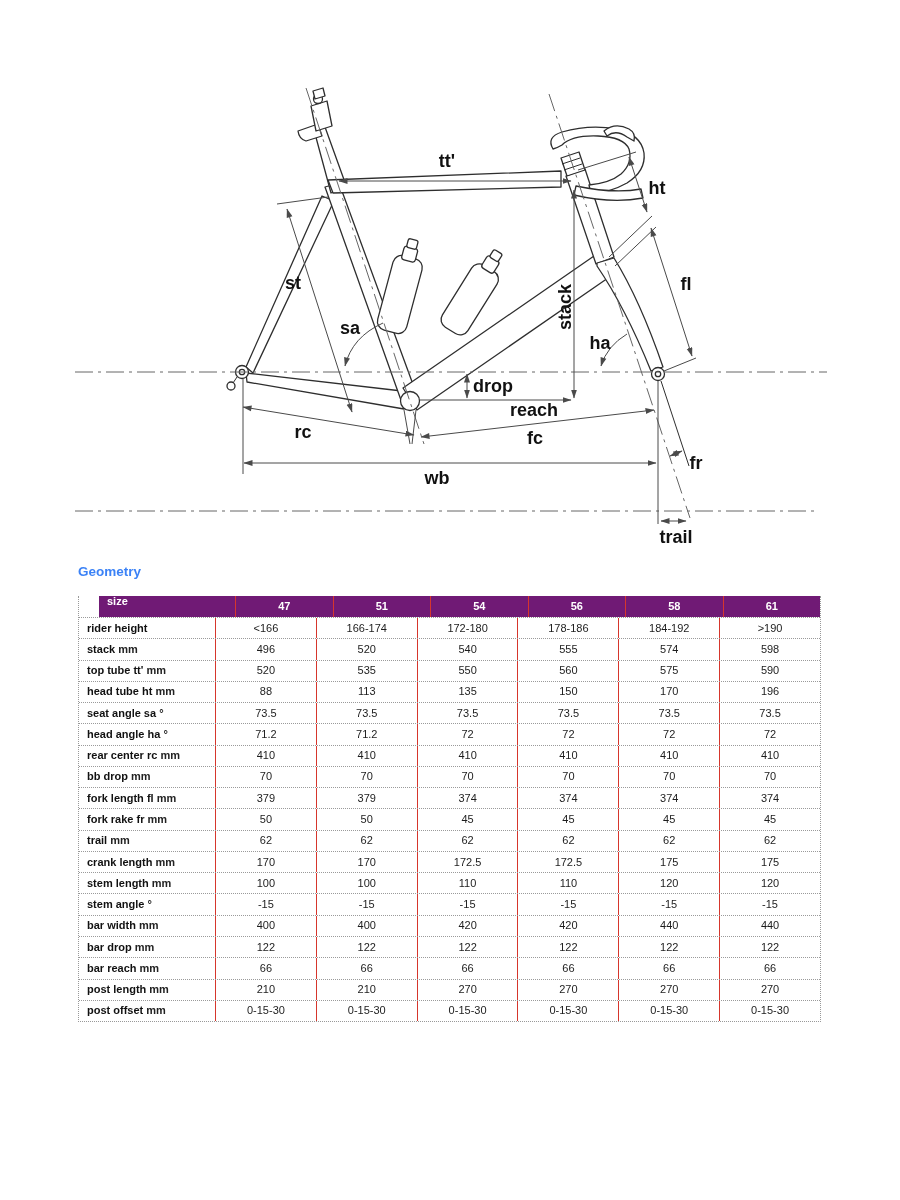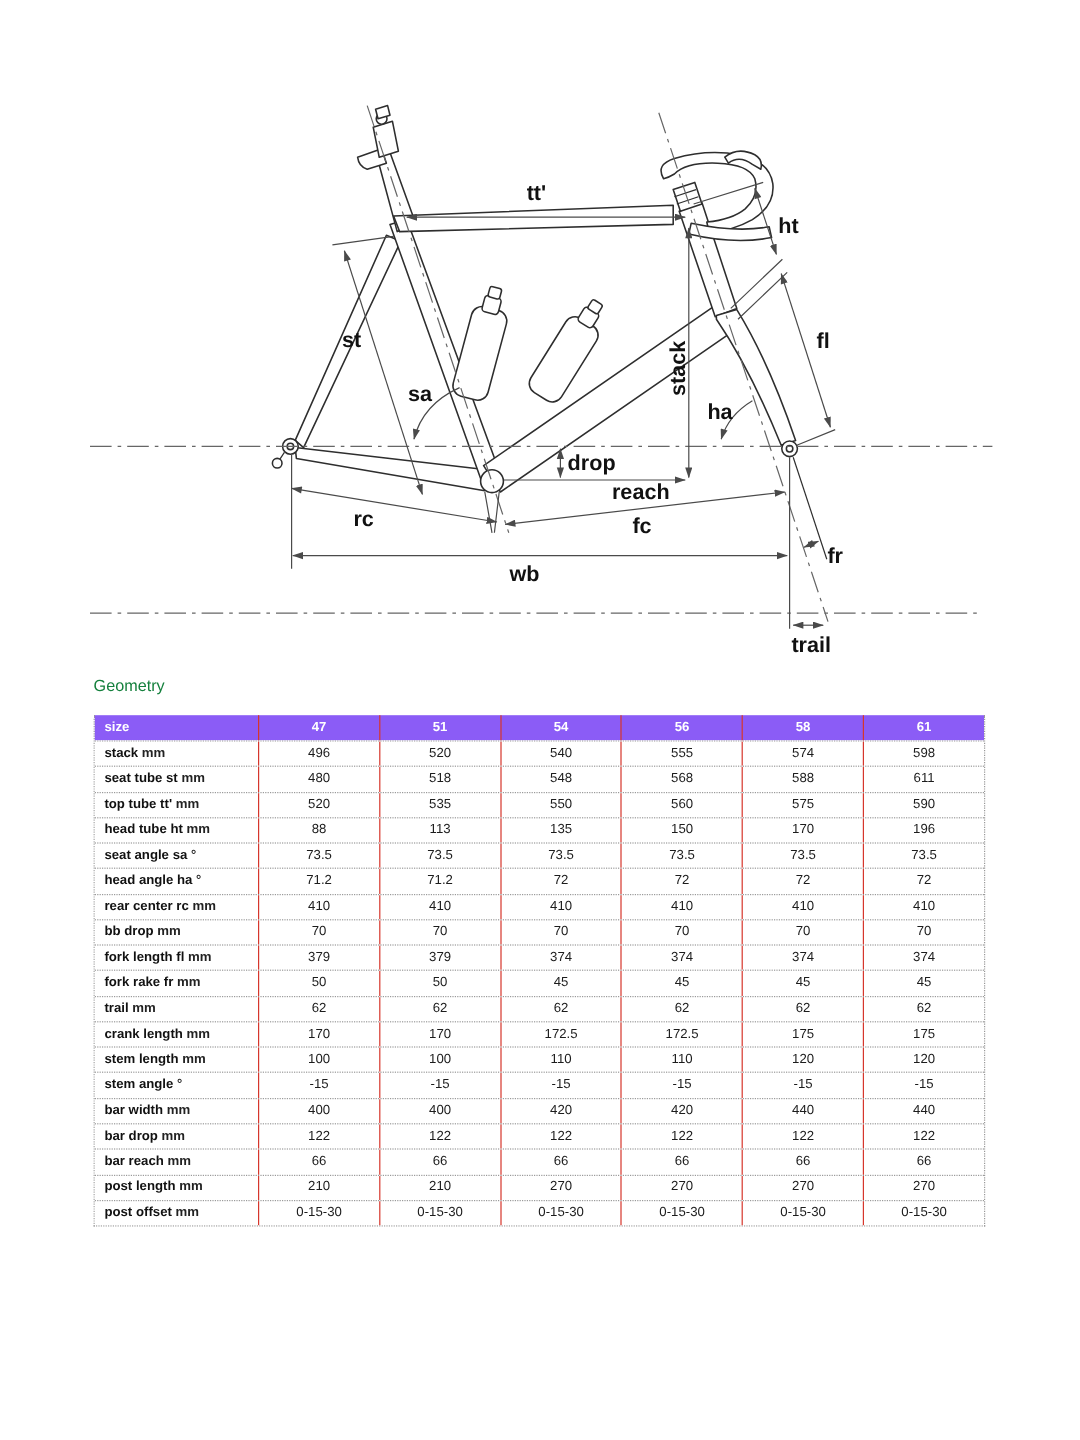--- a/index.html
+++ b/index.html
@@ -1,22 +1,22 @@
 <!DOCTYPE html>
 <html><head>
 <meta charset="utf-8">
 <style>
   html,body{margin:0;padding:0;background:#fff;}
   body{width:900px;height:1200px;font-family:"Liberation Sans",sans-serif;}
   .page{position:relative;width:900px;height:1200px;overflow:hidden;background:#fff;}
   .diagram{position:absolute;top:0;left:0;}
-  .geo-title{position:absolute;left:78px;top:564px;font-size:13.5px;font-weight:normal;color:#15803d;}
+  .geo-title{position:absolute;left:78px;top:564px;font-size:13.5px;font-weight:bold;color:#3b82f6;}
   .gtable{position:absolute;left:78px;top:596px;width:743px;box-sizing:border-box;
           border-left:1px dotted #999;border-right:1px dotted #999;border-bottom:1px dotted #999;}
-  .thead{display:flex;background:#8b5cf6;height:21px;align-items:center;}
+  .thead{display:flex;background:#701a75;height:21px;align-items:flex-start;margin-left:20px;}
   .thead .cell{color:#fff;font-weight:bold;}
   .trow{display:flex;height:20.28px;align-items:center;border-top:1px dotted #9a9a9a;background:#fff;}
   .cell{box-sizing:border-box;font-size:11px;line-height:1;}
   .label-cell{width:136px;padding-left:8px;color:#111;white-space:nowrap;}
   .label-cell b{font-weight:bold;}
   .label-cell .unit{font-weight:bold;color:#222;}
   .val-cell{flex:1;text-align:center;color:#1c1c1c;border-left:1px solid #d6362c;align-self:stretch;
             display:flex;align-items:center;justify-content:center;}
   .cl{stroke:#666;stroke-width:1;fill:none;stroke-dasharray:18 5 3 5;}
   .frame{fill:#fff;stroke:#2e2e2e;stroke-width:1.3;stroke-linejoin:round;stroke-linecap:round;}
@@ -132,38 +132,38 @@
       <div class="cell label-cell">size</div>
       <div class="cell val-cell">47</div>
       <div class="cell val-cell">51</div>
       <div class="cell val-cell">54</div>
       <div class="cell val-cell">56</div>
       <div class="cell val-cell">58</div>
       <div class="cell val-cell">61</div>
     </div>
     <div>
         <div class="trow">
+          <div class="cell label-cell"><b>rider height</b></div>
+          <div class="cell val-cell">&lt;166</div>
+          <div class="cell val-cell">166-174</div>
+          <div class="cell val-cell">172-180</div>
+          <div class="cell val-cell">178-186</div>
+          <div class="cell val-cell">184-192</div>
+          <div class="cell val-cell">&gt;190</div>
+        </div>
+        <div class="trow">
           <div class="cell label-cell"><b>stack</b><span class="unit"> mm</span></div>
           <div class="cell val-cell">496</div>
           <div class="cell val-cell">520</div>
           <div class="cell val-cell">540</div>
           <div class="cell val-cell">555</div>
           <div class="cell val-cell">574</div>
           <div class="cell val-cell">598</div>
         </div>
         <div class="trow">
-          <div class="cell label-cell"><b>seat tube st</b><span class="unit"> mm</span></div>
-          <div class="cell val-cell">480</div>
-          <div class="cell val-cell">518</div>
-          <div class="cell val-cell">548</div>
-          <div class="cell val-cell">568</div>
-          <div class="cell val-cell">588</div>
-          <div class="cell val-cell">611</div>
-        </div>
-        <div class="trow">
           <div class="cell label-cell"><b>top tube tt'</b><span class="unit"> mm</span></div>
           <div class="cell val-cell">520</div>
           <div class="cell val-cell">535</div>
           <div class="cell val-cell">550</div>
           <div class="cell val-cell">560</div>
           <div class="cell val-cell">575</div>
           <div class="cell val-cell">590</div>
         </div>
         <div class="trow">
           <div class="cell label-cell"><b>head tube ht</b><span class="unit"> mm</span></div>

